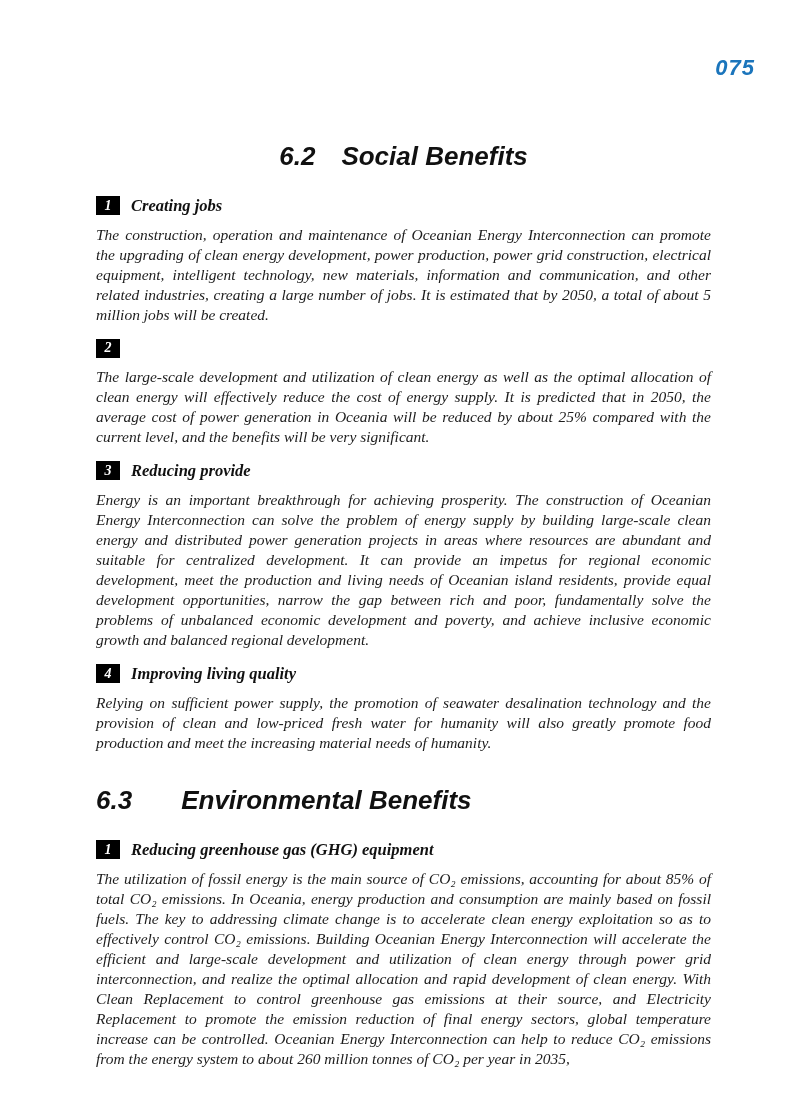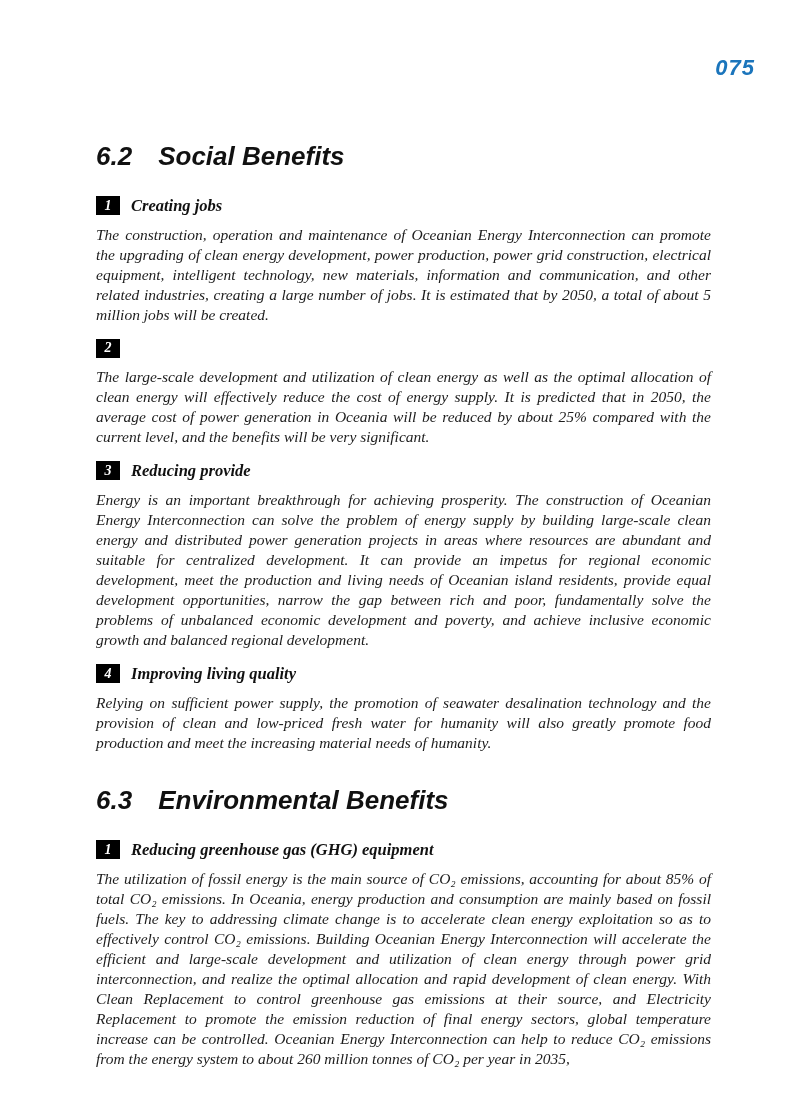--- a/index.html
+++ b/index.html
@@ -39,22 +39,22 @@
     font-family: "Liberation Sans", sans-serif;
     font-weight: 700;
     font-size: 26px;
     line-height: 1.15;
     color: #111111;
     margin: 0 0 24px 0;
   }
   .section-heading .sec-num {
     margin-right: 26px;
   }
-  .sec-62 { margin-top: 142px; }
-  .sec-63 { margin-top: 33px; }
+  .sec-62 { margin-top: 142px; justify-content: center; }
+  .sec-63 { margin-top: 33px; gap: 23px; }
   .subsection-heading {
     display: flex;
     align-items: center;
     margin: 0;
   }
   .badge {
     background: #000000;
     color: #ffffff;
     min-width: 24px;
     height: 19px;

